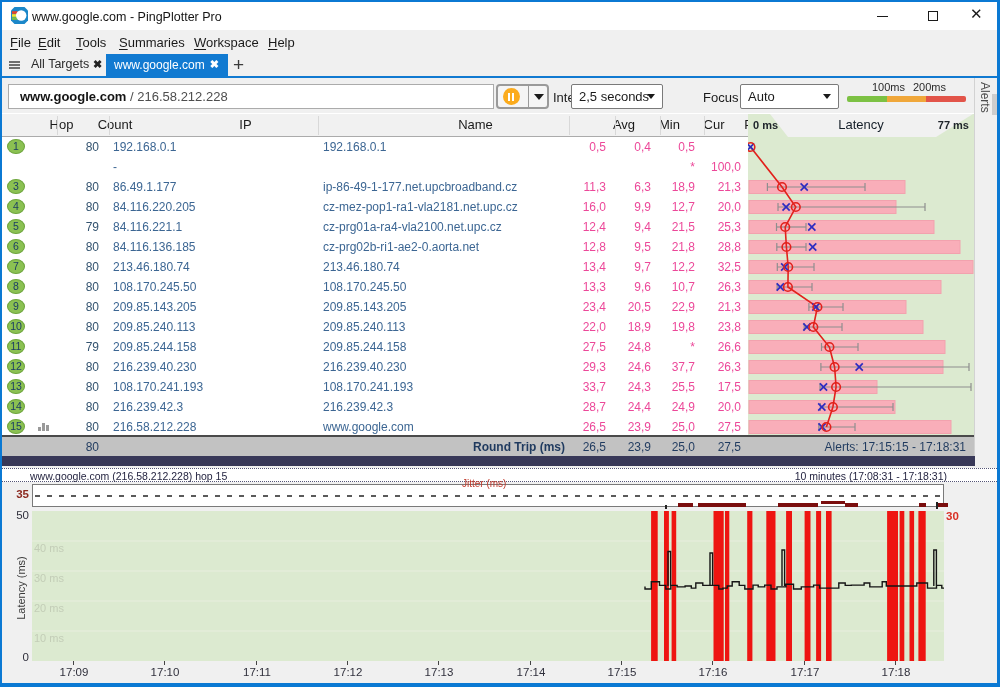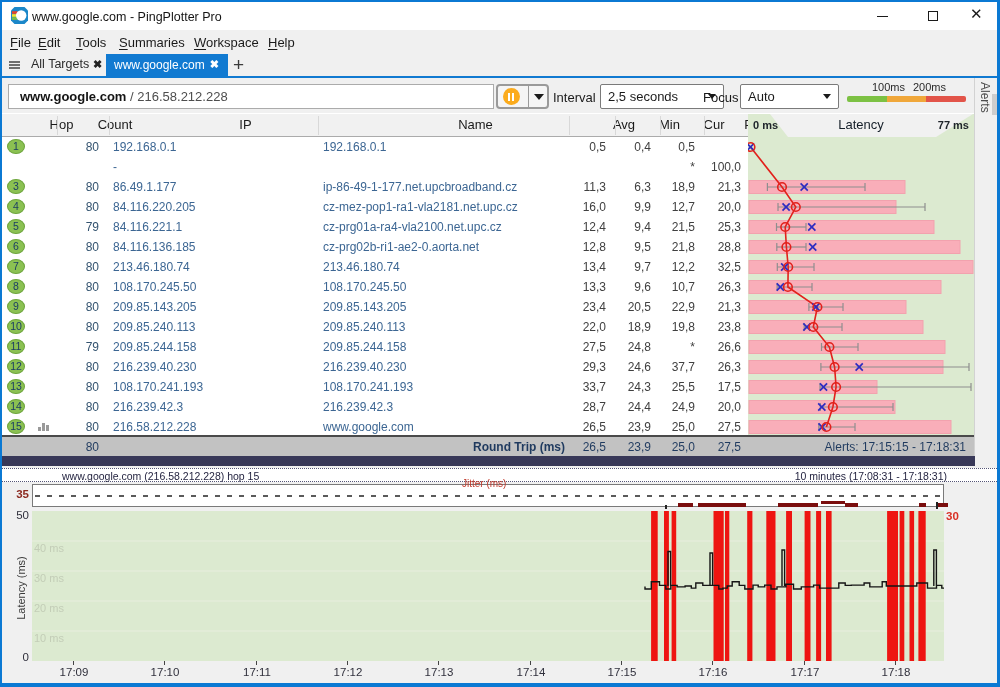--- a/index.html
+++ b/index.html
@@ -70,40 +70,40 @@
 
 
 #tbody { position:absolute; left:2px; top:137px; width:972px; height:300px; background:#fff; }
 #latcol { position:absolute; left:746px; top:0; width:226px; height:300px; background:#dcead0; }
 .latsvg { position:absolute; left:746px; top:0; }
 .trow { position:absolute; left:2px; width:972px; height:20px; font-size:12px; }
 .trow .hop { position:absolute; left:5px; top:2px; width:18px; height:15px; background:#8bc152; border:1px solid #6da53c; border-radius:50%; color:#1c3e63; font-size:10.5px; text-align:center; line-height:13px; }
 .trow .cnt { position:absolute; right:875px; top:3px; color:#33536f; }
 .trow .ip { position:absolute; left:111px; top:3px; color:#3c6693; }
 .trow .nm { position:absolute; left:321px; top:3px; color:#3c6693; }
-.trow .v { position:absolute; top:3px; color:#404040; }
+.trow .v { position:absolute; top:3px; color:#ec4899; }
 .trow .va { right:368px; } .trow .vm { right:323px; } .trow .vc { right:279px; } .trow .vp { right:233px; }
 .histo { position:absolute; left:36px; top:6px; width:12px; height:8px; }
 .histo i { position:absolute; bottom:0; width:3px; background:#9a9a9a; }
 .histo .h1 { left:0; height:4px; } .histo .h2 { left:4px; height:8px; } .histo .h3 { left:8px; height:6px; }
 
 
 #rtrow { position:absolute; left:2px; top:435px; width:972px; height:21px; background:#c2c2c2; border-top:2px solid #4a4a4a; font-size:12px; color:#1f3a5f; }
 #rtrow span { position:absolute; top:3px; }
 #rtrow .lbl { right:409px; font-weight:bold; }
 #rtrow .foc { right:8px; }
 
 
 #split { position:absolute; left:2px; top:456px; width:973px; height:10px; background:#383858; background-image:radial-gradient(#7d7d9c 20%, transparent 23%); background-size:4px 4px; background-position:1px 1px; }
 #split2 { position:absolute; left:975px; top:456px; width:22px; height:10px; background:#f0f0f0; }
 
 
 #bottom { position:absolute; left:2px; top:466px; width:995px; height:217px; background:#f0f0f0; }
 #bhead { position:absolute; left:0; top:2px; width:995px; height:14px; background:#fff; border-top:1px dotted #555577; border-bottom:1px dotted #555577; font-size:10.5px; color:#1f1f3c; }
-#bhead .l { position:absolute; left:28px; top:1px;margin-left:32px; }
+#bhead .l { position:absolute; left:28px; top:1px; }
 #bhead .m { position:absolute; left:0; right:0; top:1px; text-align:center; }
 #bhead .r { position:absolute; right:50px; top:1px; }
 #jitter { position:absolute; left:30px; top:18px; width:912px; height:23px; background:#fff; border:1px solid #7a7a7a; }
 #jitter .dash { position:absolute; left:2px; top:10px; width:906px; height:2px; background:repeating-linear-gradient(90deg,#5a5a5a 0 5px,transparent 5px 12px); }
 .jseg { position:absolute; top:503px; height:4px; background:#7a0d0d; }
 #jitlab { position:absolute; left:462px; top:478px; font-size:10px; color:#c0392b; background:transparent; }
 #lab35 { position:absolute; left:15px; top:488px; width:14px; text-align:right; font-size:11.5px; color:#8c2a20; font-weight:bold; }
 #lab50 { position:absolute; left:13px; top:509px; width:16px; text-align:right; font-size:11.5px; color:#30303c; }
 #lab0 { position:absolute; left:13px; top:651px; width:16px; text-align:right; font-size:11.5px; color:#30303c; }
 #lab30 { position:absolute; left:946px; top:510px; font-size:11.5px; color:#d93025; font-weight:bold; }
@@ -152,21 +152,21 @@
 <div id="tabline"></div>
 
 <div id="toolbar">
   <div id="target"><b>www.google.com</b> / 216.58.212.228</div>
   <div id="pausegrp">
       <span class="pcirc"></span>
       <span class="sep"></span>
       <span class="dar"></span>
     </div>
   <div class="tl-lab" style="left:551px">Interval</div>
-  <div class="combo" style="left:598px;width:124px">2,5 seconds<span class="dar"></span></div>
+  <div class="combo" style="left:569px;width:92px">2,5 seconds<span class="dar"></span></div>
   <div class="tl-lab" style="left:701px">Focus</div>
   <div class="combo" style="left:738px;width:99px">Auto<span class="dar"></span></div>
   <div class="mslab" style="left:870px">100ms</div>
   <div class="mslab" style="left:911px">200ms</div>
   <div id="scale">
       <i class="g"></i>
       <i class="o"></i>
       <i class="r"></i>
     </div>
 </div>

